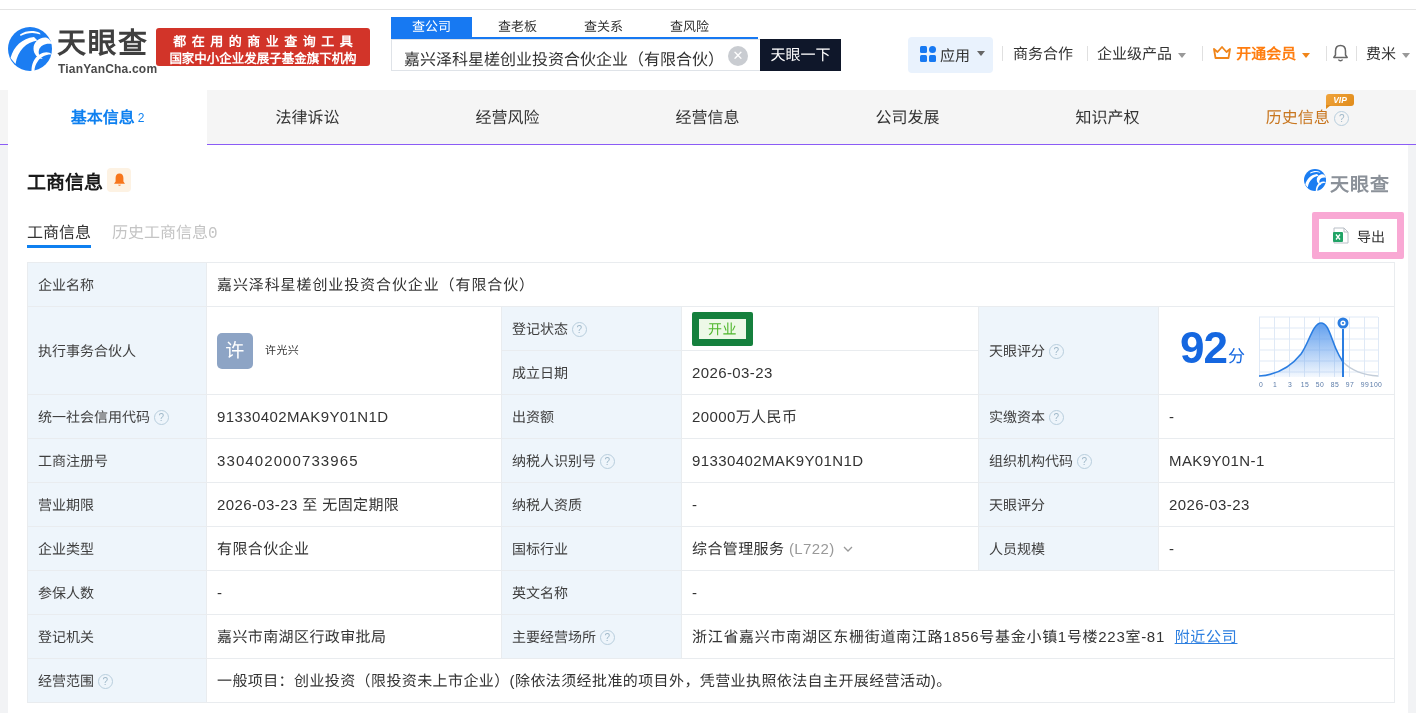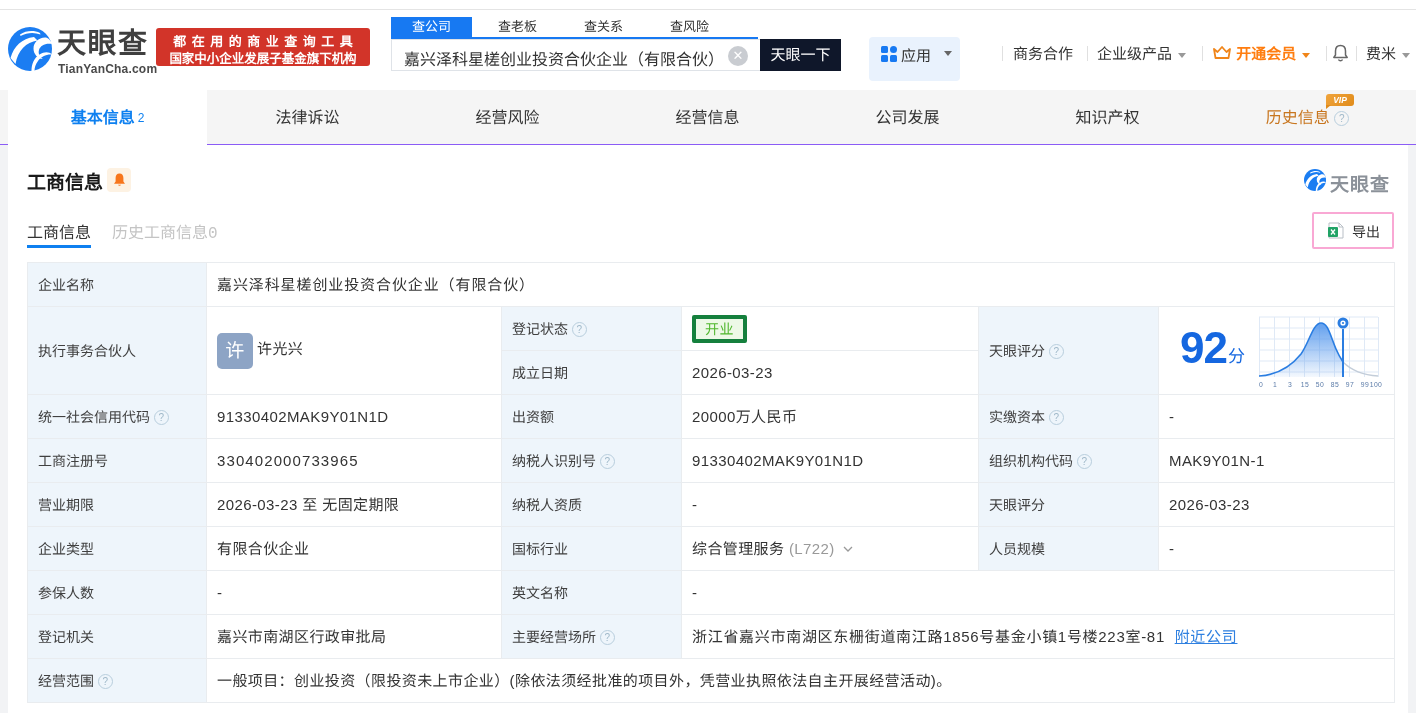--- a/index.html
+++ b/index.html
@@ -17,21 +17,21 @@
 #redbox .l2{position:absolute;left:-2px;top:20px;width:218px;text-align:center;font-size:13px;letter-spacing:0;transform:scaleX(0.96);}
 
 #stabs{position:absolute;left:391px;top:17px;height:20px;font-size:13px;}
 #stabs .t{display:inline-block;color:#333;line-height:20px;padding:0 21px;margin-right:5px;}
 #stabs .t.on{background:#1779f2;color:#fff;}
 #sunderline{position:absolute;left:391px;top:37px;width:367px;height:2px;background:#1779f2;}
 #sinput{position:absolute;left:391px;top:39px;width:369px;height:32px;background:#fff;border:1px solid #dfe3e8;border-right:none;box-sizing:border-box;}
 #sinput .txt{position:absolute;left:12px;top:6px;font-size:16px;color:#333;}
 #sclear{position:absolute;left:336px;top:6px;width:20px;height:20px;border-radius:50%;background:#c9ccd1;color:#fff;text-align:center;line-height:19px;font-size:13px;}
 #sbtn{position:absolute;left:760px;top:39px;width:81px;height:32px;background:#0f172a;color:#fff;font-size:15px;text-align:center;line-height:32px;}
-.appbox{position:absolute;left:869px;top:37px;width:85px;height:44px;background:#e9f2fd;border-radius:4px;padding-left:6px;}
+.appbox{position:absolute;left:908px;top:37px;width:85px;height:36px;background:#e9f2fd;border-radius:4px;}
 .appbox .txt{position:absolute;left:32px;top:7px;font-size:15px;color:#333;}
 .caret{display:inline-block;width:0;height:0;border-left:4.5px solid transparent;border-right:4.5px solid transparent;border-top:5px solid #666;vertical-align:middle;}
 .hmenu{position:absolute;top:42px;font-size:15px;color:#333;}
 .hsep{position:absolute;top:46px;width:1px;height:15px;background:#e0e0e0;}
 
 #nav{position:absolute;left:0;top:90px;width:1416px;height:55px;background:#f5f5f5;border-bottom:1px solid #8b5cf6;box-sizing:border-box;}
 #nav .tab{position:absolute;top:0;width:199px;height:55px;text-align:center;font-size:16px;color:#333;line-height:55px;}
 #nav .tab.on{background:#fff;color:#0e80f0;font-weight:700;}
 #nav .sup2{font-size:12px;color:#0e80f0;font-weight:400;position:relative;top:-1px;margin-left:3px;}
 #nav .tab#histtab{color:#c8761f;}
@@ -42,28 +42,28 @@
 #content{position:absolute;left:0;top:145px;width:1416px;height:568px;background:#f2f3f5;}
 #card{position:absolute;left:8px;top:0;width:1400px;height:568px;background:#fff;}
 #h1{position:absolute;left:19px;top:22px;font-size:19px;font-weight:700;color:#1a1a1a;}
 #bellbox{position:absolute;left:99px;top:23px;width:24px;height:24px;background:#fdf2e3;border-radius:4px;text-align:center;}
 #wm{position:absolute;left:1296px;top:24px;}
 #wmtxt{position:absolute;left:1322px;top:24px;font-size:19px;color:#8b9199;font-weight:600;letter-spacing:1px;}
 #subtabs{position:absolute;left:19px;top:74px;font-size:16px;}
 #subtabs .st1{color:#333;}
 #subtabs .st2{color:#c4c4c4;margin-left:21px;font-family:Liberation Mono, monospace;}
 #stuline{position:absolute;left:19px;top:100px;width:64px;height:3px;background:#0e80f0;}
-#exportbtn{position:absolute;left:1304px;top:67px;width:78px;height:33px;border:2px solid #f9a8d4;border-radius:2px;background:#fff;}
+#exportbtn{position:absolute;left:1304px;top:67px;width:78px;height:33px;border:7px solid #f9a8d4;border-radius:2px;background:#fff;}
 #exportbtn .txt{position:absolute;left:38px;top:7px;font-size:14px;color:#333;}
 
 #tbl{position:absolute;left:19px;top:117px;width:1367px;border-collapse:collapse;table-layout:fixed;font-size:14px;color:#333;}
 #tbl td{border:1px solid #e9ecef;padding:0 0 0 10px;height:43px;line-height:20px;vertical-align:middle;}
 #tbl td.lb{background:#eef5fb;font-size:14px;color:#404040;letter-spacing:0;}
 #tbl td.v{background:#fff;font-size:15px;letter-spacing:0.4px;}
-.tag-green{display:inline-block;height:20px;line-height:20px;padding:0 9px;border:4px solid #15803d;border-radius:2px;background:#edf9e7;color:#50b72e;font-size:14px;}
+.tag-green{display:inline-block;height:20px;line-height:20px;padding:0 9px;border:7px solid #15803d;border-radius:2px;background:#edf9e7;color:#50b72e;font-size:14px;}
 .avatar{display:inline-block;width:36px;height:36px;background:#8da4c5;border-radius:5px;color:#fff;font-size:19px;text-align:center;line-height:36px;vertical-align:middle;}
 .grey{color:#999;}
 .link{color:#2f80e0;text-decoration:underline;}
 </style>
 </head>
 <body>
 <div id="header">
   <div id="topline"></div>
   <svg id="logo-circle" width="44" height="44" viewBox="0 0 44 44" style="left:8px;top:27px;position:absolute">
     <circle cx="22" cy="22" r="22" fill="#1b7df2"></circle>
@@ -158,21 +158,21 @@
           <col style="width:180px">
           <col style="width:236px">
         </colgroup>
       <tbody>
           <tr>
         <td class="lb">企业名称</td>
         <td class="v" colspan="5" style="letter-spacing:0.9px">嘉兴泽科星槎创业投资合伙企业（有限合伙）</td>
       </tr>
       <tr>
         <td class="lb" rowspan="2">执行事务合伙人</td>
-        <td class="v" rowspan="2"><span class="avatar">许</span><span style="margin-left:4px;font-size:15px">许光兴</span></td>
+        <td class="v" rowspan="2"><span class="avatar">许</span><span style="margin-left:12px;font-size:11px">许光兴</span></td>
         <td class="lb">登记状态 <span class="qm">?</span></td>
         <td class="v"><span class="tag-green">开业</span></td>
         <td class="lb" rowspan="2">天眼评分 <span class="qm">?</span></td>
         <td class="v" rowspan="2" id="scorecell" style="position:relative">
           <span style="position:absolute;left:21px;top:21px;font-size:44px;font-weight:700;color:#1567e0;letter-spacing:-1px;line-height:40px">92</span>
               <span style="position:absolute;left:69px;top:40px;font-size:17px;color:#1567e0;letter-spacing:0">分</span>
           <svg width="124" height="76" viewBox="0 0 124 76" style="position:absolute;left:100px;top:8px">
             <defs>
                   <linearGradient id="g1" x1="0" y1="0" x2="0" y2="1">
                     <stop offset="0" stop-color="#4f94ec" stop-opacity="0.9"></stop>

